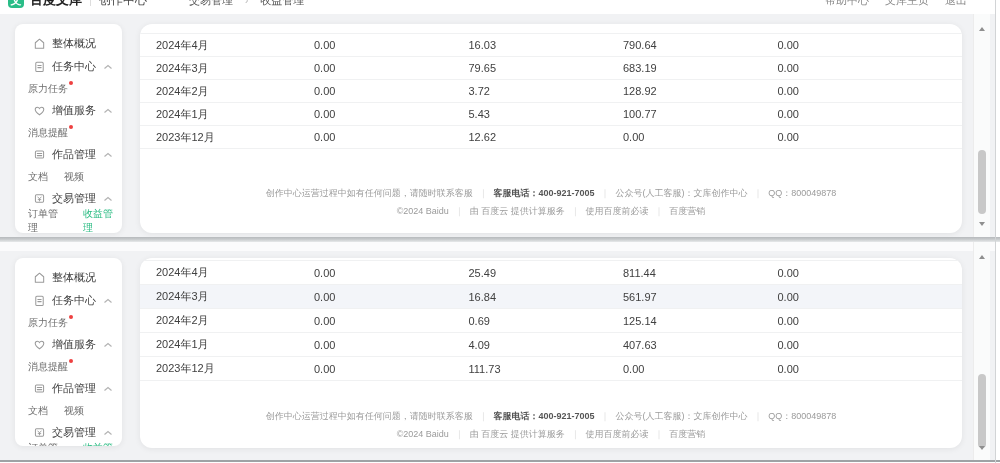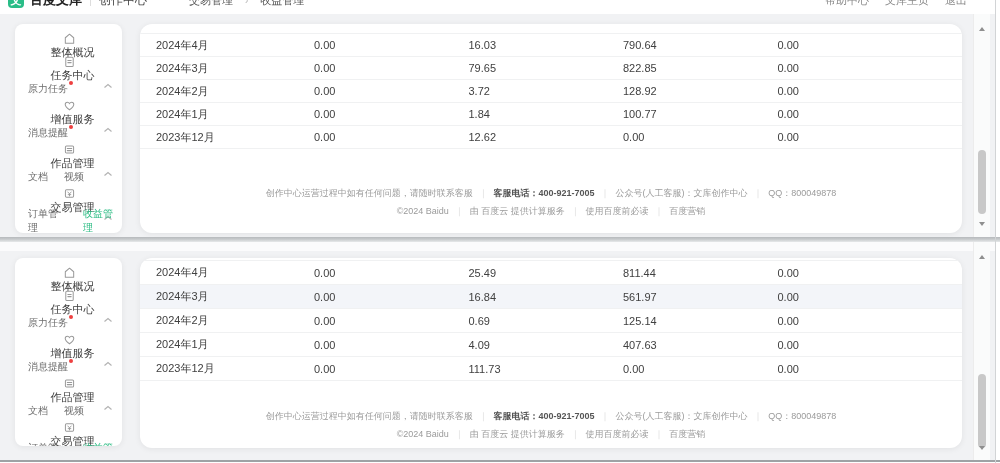--- a/index.html
+++ b/index.html
@@ -32,21 +32,21 @@
     background:linear-gradient(180deg,#b6b9bc 0%,#c7cacc 45%,#e7e9ea 100%); }
   .bottom-edge { position:absolute; top:460px; left:0; width:1000px; height:2px; background:#9fa2a5; z-index:7; }
   .right-edge { position:absolute; top:0; bottom:0; right:4px; width:1px; background:#d2d4d6; z-index:8; }
 
   
   .sidebar-card { position:absolute; left:15px; width:107px; background:#fff; border-radius:8px;
     box-shadow:0 1px 6px rgba(0,0,0,0.07); overflow:hidden; }
   #vp1 .sidebar-card { top:10px; height:209px; }
   #vp2 .sidebar-card { top:16px; height:188px; }
   .sb-inner { padding-top:8px; }
-  .sb-item { height:23px; display:flex; align-items:center; padding:0 9px 0 17px; font-size:11px; color:#3d3d3d; cursor:pointer;flex-direction:column; }
+  .sb-item { height:23px; display:flex; align-items:center; padding:0 9px 0 17px; font-size:11px; color:#3d3d3d; cursor:pointer; }
   .sb-item .icon { width:14px; height:14px; margin-right:6px; display:flex; align-items:center; justify-content:center; }
   .sb-item .chev { margin-left:auto; display:flex; align-items:center; }
   .sb-sub { height:21px; display:flex; align-items:center; padding-left:13px; font-size:10px; color:#6d6d6d; gap:16px; cursor:pointer; }
   .sb-sub .sub-link.active { color:#2ebd85; }
   .badge-dot { display:inline-block; width:4px; height:4px; border-radius:50%; background:#ee4040; vertical-align:top; margin:-1px 0 0 1px; }
 
   
   .content-card { position:absolute; left:140px; right:33px; background:#fff; border-radius:12px;
     box-shadow:0 1px 6px rgba(0,0,0,0.07); display:flex; flex-direction:column; overflow:hidden; }
   #vp1 .content-card { top:10px; height:209px; }
@@ -194,34 +194,34 @@
       <span class="month">2024年4月</span>
       <span class="num">0.00</span>
       <span class="num">16.03</span>
       <span class="num">790.64</span>
       <span class="num">0.00</span>
     </div>
     <div class="t-row">
       <span class="month">2024年3月</span>
       <span class="num">0.00</span>
       <span class="num">79.65</span>
-      <span class="num">822.85</span>
+      <span class="num">683.19</span>
       <span class="num">0.00</span>
     </div>
     <div class="t-row">
       <span class="month">2024年2月</span>
       <span class="num">0.00</span>
       <span class="num">3.72</span>
       <span class="num">128.92</span>
       <span class="num">0.00</span>
     </div>
     <div class="t-row">
       <span class="month">2024年1月</span>
       <span class="num">0.00</span>
-      <span class="num">1.84</span>
+      <span class="num">5.43</span>
       <span class="num">100.77</span>
       <span class="num">0.00</span>
     </div>
     <div class="t-row">
       <span class="month">2023年12月</span>
       <span class="num">0.00</span>
       <span class="num">12.62</span>
       <span class="num">0.00</span>
       <span class="num">0.00</span>
     </div>

